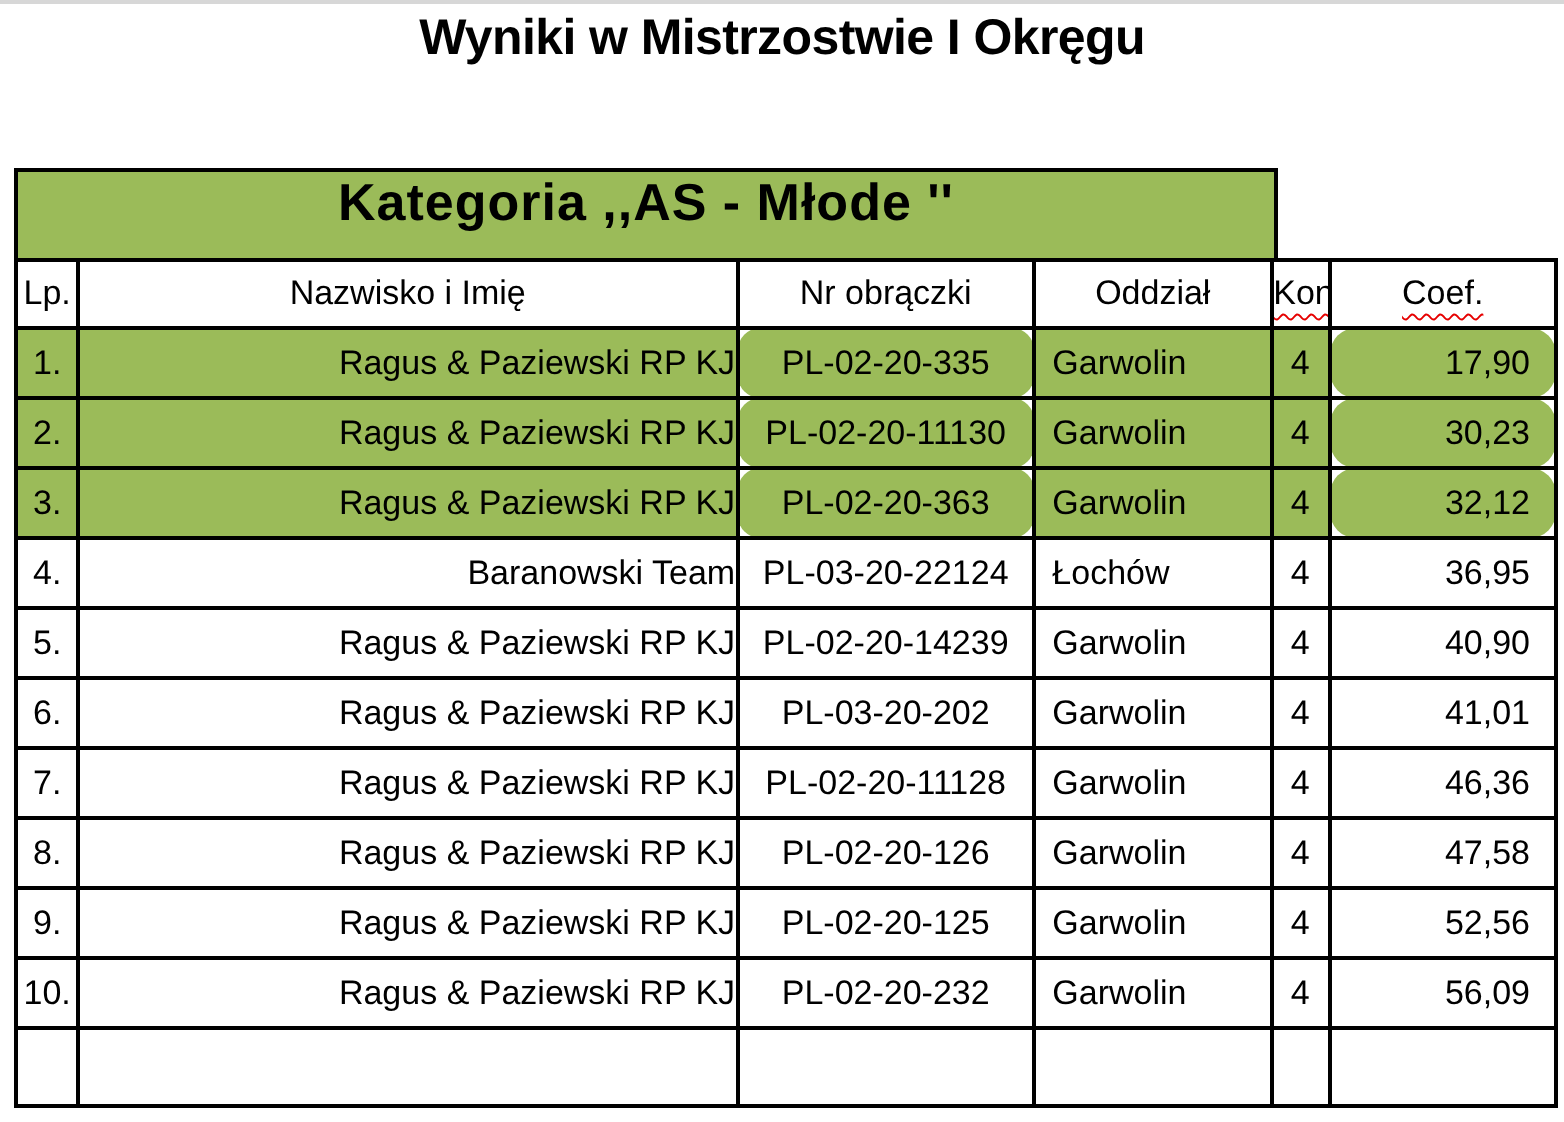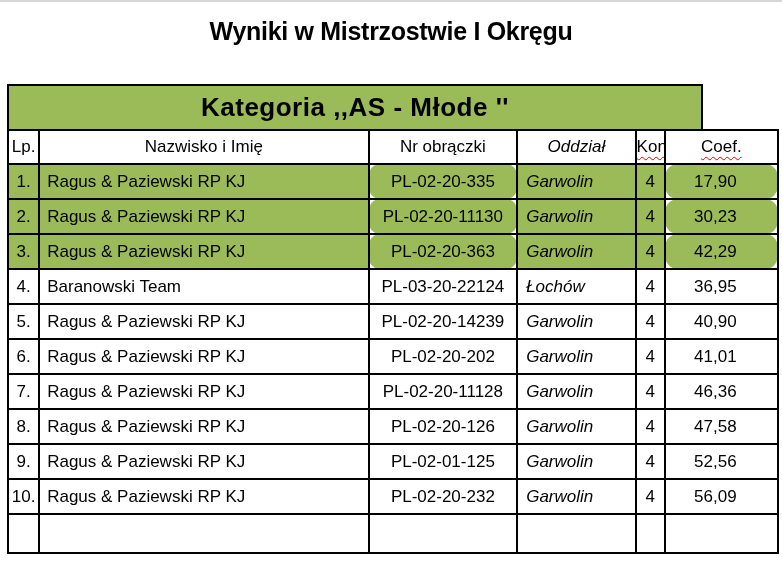--- a/index.html
+++ b/index.html
@@ -16,38 +16,38 @@
     background: #ffffff;
     color: #000000;
     font-family: "Liberation Sans", sans-serif;
   }
   .top-line {
     position: absolute; top: 0; left: 0;
     width: 782px; height: 2px;
     background: var(--topline);
   }
   .doc-title {
-    position: absolute; top: 14px; left: 0;
+    position: absolute; top: 2px; left: 0;
     width: 782px;
     text-align: center;
     font-weight: bold;
     font-size: 25px;
     line-height: 34px;
     letter-spacing: -0.3px;
   }
   .table-wrap {
     position: absolute; top: 84px; left: 7px;
     width: 772px;
   }
   .banner {
-    width: 696px; height: 45px;
+    width: 632px; height: 45px;
     border: 2px solid var(--border);
     border-bottom: none;
     background: var(--green);
-    display: flex; align-items: center; justify-content: center;
+    display: flex; align-items: flex-start; justify-content: center;
     font-weight: bold;
     font-size: 26px;
     letter-spacing: 0.5px;
   }
   table {
     border-collapse: collapse;
     table-layout: fixed;
     width: 772px;
   }
   th, td {
@@ -64,26 +64,26 @@
     text-align: center;
   }
   td {
     height: 35px;
     font-size: 17px;
     text-align: center;
   }
   .col-lp     { width: 30px;  }
   .col-name   { width: 317px; }
   .col-ring   { width: 143px; border-radius: 11px; }
-  .col-branch { width: 114px; font-style: italic; }
+  .col-branch { width: 114px; }
   .col-konk   { width: 28px;  }
   .col-coef   { width: 109px; border-radius: 13px;  }
-  td.col-name   { text-align: left;  padding-left: 7px; }
+  td.col-name   { text-align: right;  padding-left: 7px; }
   td.col-branch { text-align: left;  padding-left: 8px; }
-  td.col-coef   { text-align: center; padding-right: 12px; }
+  td.col-coef   { text-align: right; padding-right: 12px; }
   tr.hl td { background: var(--green); }
   tr.partial td { height: 39px; background: #ffffff; }
   .squiggle {
     text-decoration: underline;
     text-decoration-style: wavy;
     text-decoration-color: var(--squiggle);
     text-decoration-thickness: 1px;
     text-underline-offset: 4px;
   }
 </style>
@@ -127,42 +127,42 @@
           <td class="col-branch">Garwolin</td>
           <td class="col-konk">4</td>
           <td class="col-coef">30,23</td>
         </tr>
         <tr class="hl">
           <td class="col-lp">3.</td>
           <td class="col-name">Ragus &amp; Paziewski RP KJ</td>
           <td class="col-ring">PL-02-20-363</td>
           <td class="col-branch">Garwolin</td>
           <td class="col-konk">4</td>
-          <td class="col-coef">42,29</td>
+          <td class="col-coef">32,12</td>
         </tr>
         <tr>
           <td class="col-lp">4.</td>
           <td class="col-name">Baranowski Team</td>
           <td class="col-ring">PL-03-20-22124</td>
           <td class="col-branch">Łochów</td>
           <td class="col-konk">4</td>
           <td class="col-coef">36,95</td>
         </tr>
         <tr>
           <td class="col-lp">5.</td>
           <td class="col-name">Ragus &amp; Paziewski RP KJ</td>
           <td class="col-ring">PL-02-20-14239</td>
           <td class="col-branch">Garwolin</td>
           <td class="col-konk">4</td>
           <td class="col-coef">40,90</td>
         </tr>
         <tr>
           <td class="col-lp">6.</td>
           <td class="col-name">Ragus &amp; Paziewski RP KJ</td>
-          <td class="col-ring">PL-02-20-202</td>
+          <td class="col-ring">PL-03-20-202</td>
           <td class="col-branch">Garwolin</td>
           <td class="col-konk">4</td>
           <td class="col-coef">41,01</td>
         </tr>
         <tr>
           <td class="col-lp">7.</td>
           <td class="col-name">Ragus &amp; Paziewski RP KJ</td>
           <td class="col-ring">PL-02-20-11128</td>
           <td class="col-branch">Garwolin</td>
           <td class="col-konk">4</td>
@@ -172,21 +172,21 @@
           <td class="col-lp">8.</td>
           <td class="col-name">Ragus &amp; Paziewski RP KJ</td>
           <td class="col-ring">PL-02-20-126</td>
           <td class="col-branch">Garwolin</td>
           <td class="col-konk">4</td>
           <td class="col-coef">47,58</td>
         </tr>
         <tr>
           <td class="col-lp">9.</td>
           <td class="col-name">Ragus &amp; Paziewski RP KJ</td>
-          <td class="col-ring">PL-02-01-125</td>
+          <td class="col-ring">PL-02-20-125</td>
           <td class="col-branch">Garwolin</td>
           <td class="col-konk">4</td>
           <td class="col-coef">52,56</td>
         </tr>
         <tr>
           <td class="col-lp">10.</td>
           <td class="col-name">Ragus &amp; Paziewski RP KJ</td>
           <td class="col-ring">PL-02-20-232</td>
           <td class="col-branch">Garwolin</td>
           <td class="col-konk">4</td>

